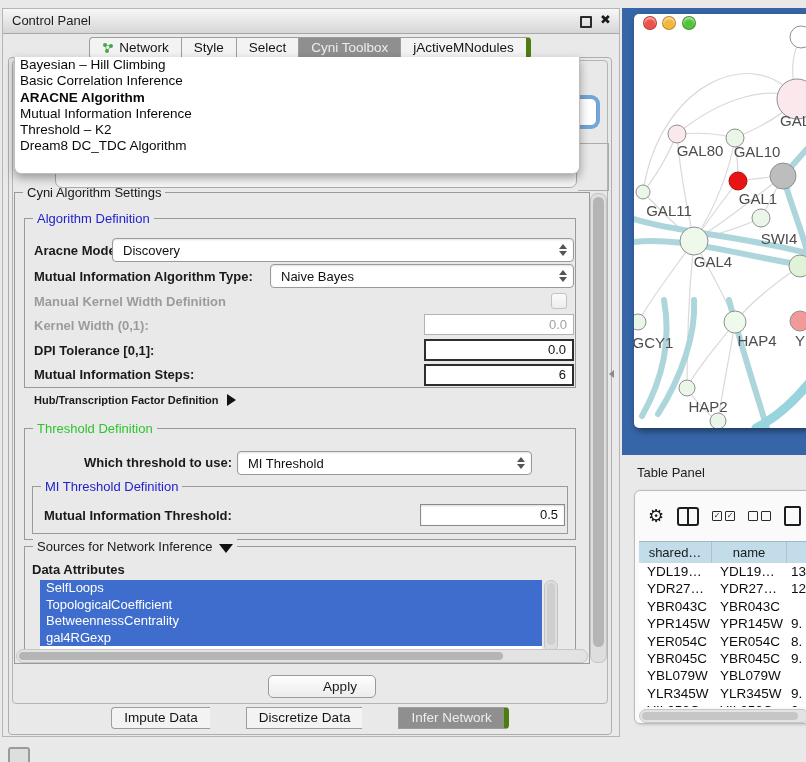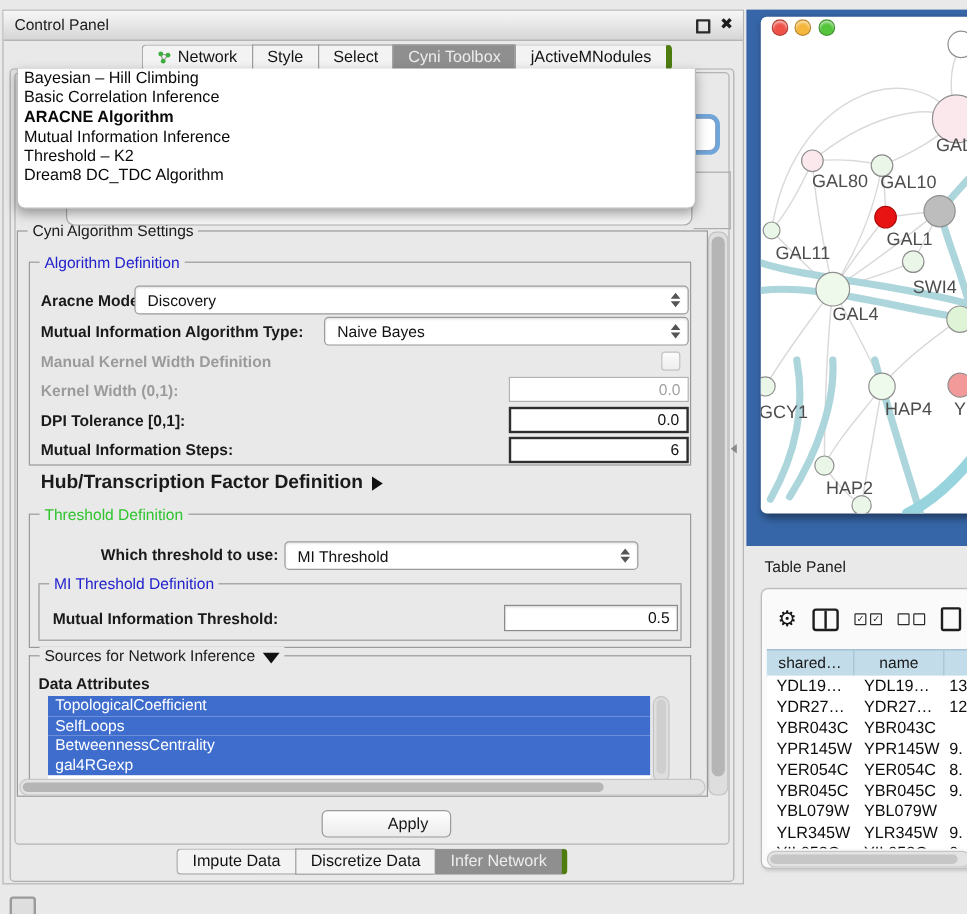--- a/index.html
+++ b/index.html
@@ -9,21 +9,21 @@
 
   
   .cp-window{left:2px;top:8px;width:616px;height:727px;background:#e9e9e9;border:1px solid #b5b5b5;}
   .titlebar{left:0;top:0;width:100%;height:24px;background:linear-gradient(#f7f7f7,#d6d6d6);
             border-bottom:1px solid #a7a7a7;}
   .titlebar .title{position:absolute;left:9px;top:4px;font-size:13px;color:#1c1c1c;text-align:right;}
   .float-ic{position:absolute;right:27px;top:7px;width:8px;height:8px;border:2px solid #2b2b2b;border-radius:1px;}
   .close-ic{position:absolute;right:8px;top:3px;font-size:13px;font-weight:bold;color:#1b1b1b;}
 
   
-  .tabs-row{left:2px;top:37px;width:616px;display:flex;justify-content:center;z-index:20;margin-left:29px;}
+  .tabs-row{left:2px;top:37px;width:616px;display:flex;justify-content:center;z-index:20;}
   .tab{background:#f3f3f3;border:1px solid #9d9d9d;border-right:none;padding:2px 12px 3px 12px;
        font-size:13.5px;color:#141414;display:flex;align-items:center;gap:5px;}
   .tab:first-child{border-radius:4px 0 0 4px;}
   .tab:last-child{border-right:5px solid #4d7c0f;border-radius:0 4px 4px 0;}
   .tab.selected{background:#8f8f8f;color:#ededed;}
 
   .outer-panel{left:8px;top:57px;width:602px;height:676px;border:1px solid #aeaeae;border-radius:4px;background:#e9e9e9;}
   .infer-panel{left:12px;top:60px;width:594px;height:642px;border:1px solid #b4b4b4;border-radius:4px;background:#e9e9e9;}
 
   
@@ -67,21 +67,21 @@
   .hsb{background:#e3e3e3;border:1px solid #c6c6c6;border-radius:7px;}
   .hsb .thumb{position:absolute;top:2px;bottom:2px;background:#b5b5b5;border-radius:5px;}
 
   
   .attr-list{left:40px;top:580px;width:502px;height:70px;background:#fff;overflow:hidden;z-index:2;}
   .attr-item{height:16.5px;line-height:16.5px;background:#3f6dce;color:#fff;font-size:13px;padding-left:6px;white-space:nowrap;}
 
   .apply-btn{left:268px;top:675px;width:70px;height:21px;border:1px solid #9a9a9a;border-radius:5px;
              background:linear-gradient(#fefefe,#ececec);text-align:center;line-height:21px;font-size:13.5px;padding-left:36px;}
 
-  .btabs-row{left:2px;top:707px;width:616px;display:flex;justify-content:center;z-index:20;}
+  .btabs-row{left:2px;top:707px;width:616px;display:flex;justify-content:center;z-index:20;gap:36px;}
 
   
   .dd-overlay{left:14px;top:57px;width:564px;height:116px;background:#fff;z-index:50;
               border:1px solid #bdbdbd;border-top:none;border-radius:0 0 7px 7px;
               box-shadow:0 4px 10px rgba(0,0,0,.35);}
   .dd-ph{height:17px;line-height:17px;text-align:center;color:#b7b7b7;font-size:13.5px;}
   .dd-item{height:16.3px;line-height:16.3px;padding-left:5px;font-size:13.5px;color:#090909;white-space:nowrap;}
   .dd-item.bold{font-weight:bold;}
 
   .corner-ic{left:8px;top:747px;width:18px;height:15px;border:2px solid #9a9a9a;border-radius:3px;background:#dedede;}
@@ -193,21 +193,21 @@
   </div>
   <span class="lbl b dis" style="left:34px;top:294px;">Manual Kernel Width Definition</span>
   <div class="checkbox" style="left:551px;top:293px;"></div>
   <span class="lbl b dis" style="left:34px;top:318px;">Kernel Width (0,1):</span>
   <div class="field f-dis" style="left:424px;top:314px;width:142px;height:19px;">0.0</div>
   <span class="lbl b" style="left:34px;top:343px;">DPI Tolerance [0,1]:</span>
   <div class="field f-strong" style="left:424px;top:339px;width:140px;height:18px;line-height:18px;">0.0</div>
   <span class="lbl b" style="left:34px;top:367px;">Mutual Information Steps:</span>
   <div class="field f-strong" style="left:424px;top:364px;width:140px;height:18px;line-height:18px;">6</div>
 
-  <span class="lbl b" style="left:34px;top:394px;font-size:16px;"><span>Hub/Transcription Factor Definition</span><span class="tri-right"></span></span>
+  <span class="lbl b" style="left:34px;top:394px;font-size:11px;"><span>Hub/Transcription Factor Definition</span><span class="tri-right"></span></span>
 
   <div class="abs group" style="left:24px;top:428px;width:550px;height:110px;">
     <span class="gtitle green">Threshold Definition</span>
   </div>
   <span class="lbl b" style="left:84px;top:455px;">Which threshold to use:</span>
   <div class="combo" style="left:237px;top:451px;width:293px;height:22px;">
     <span class="cv">MI Threshold</span>
     <span class="stepper">
         <span class="tri-up"></span>
         <span class="tri-dn"></span>
@@ -217,22 +217,22 @@
     <span class="gtitle blue">MI Threshold Definition</span>
   </div>
   <span class="lbl b" style="left:44px;top:508px;">Mutual Information Threshold:</span>
   <div class="field f-norm" style="left:420px;top:504px;width:137px;height:20px;line-height:20px;">0.5</div>
 
   <div class="abs group" style="left:24px;top:546px;width:550px;height:104px;border-bottom:none;">
     <span class="gtitle"><span>Sources for Network Inference</span><span class="tri-down"></span></span>
   </div>
   <span class="lbl b" style="left:32px;top:562px;">Data Attributes</span>
   <div class="abs attr-list" id="attr-list">
+      <div class="attr-item">SelfLoops</div>
       <div class="attr-item">TopologicalCoefficient</div>
-      <div class="attr-item">SelfLoops</div>
       <div class="attr-item">BetweennessCentrality</div>
       <div class="attr-item">gal4RGexp</div>
     </div>
   <div class="abs vsb" style="left:544px;top:580px;width:12px;height:70px;z-index:2;">
     <div class="thumb" style="top:2px;height:62px;background:#cfcfcf;"></div>
   </div>
 
   <div class="abs apply-btn">Apply</div>
 
   <div class="abs btabs-row">

